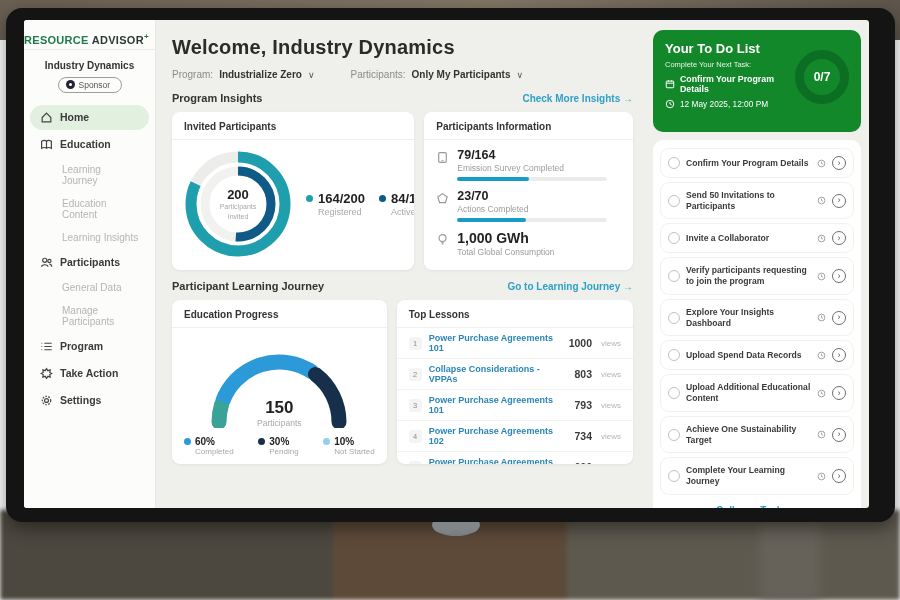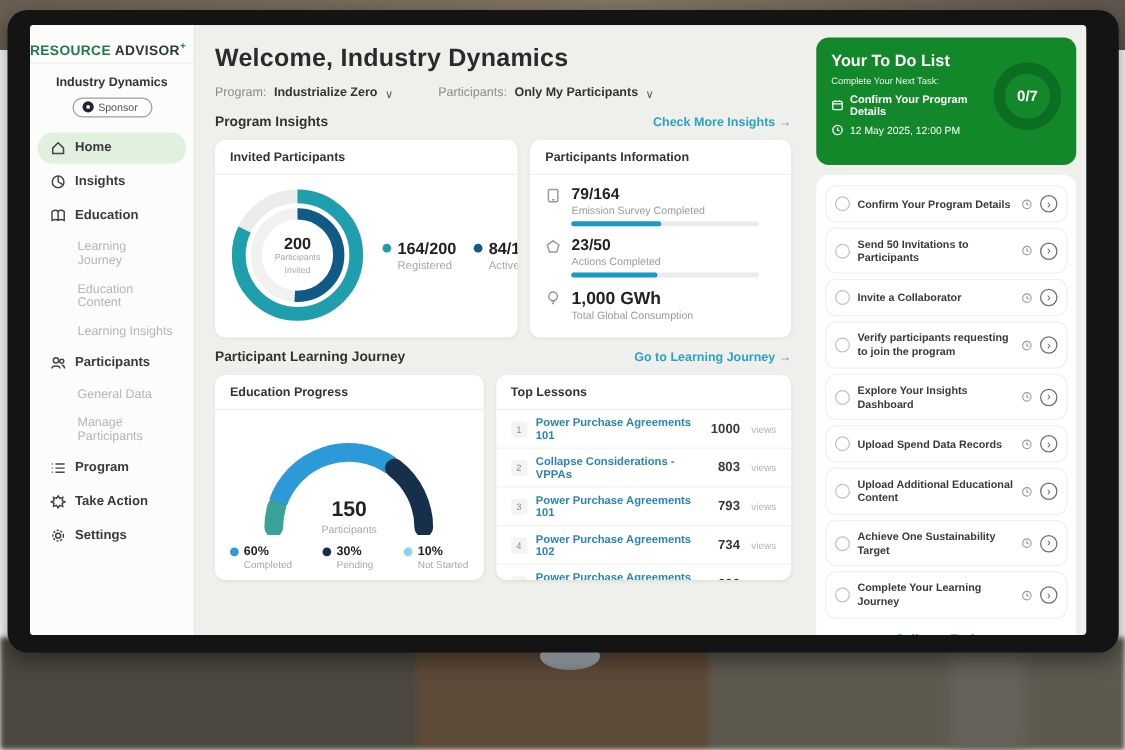--- a/index.html
+++ b/index.html
@@ -148,29 +148,20 @@
             <span class="s-icon">
               <svg viewBox="0 0 12 12">
                 <path d="M2 6 L6 2 L10 6 V10 H2 Z"></path>
               </svg>
             </span>
             <span>Home</span>
           </div>
           <div class="side-item ">
             <span class="s-icon">
               <svg viewBox="0 0 12 12">
-                <circle cx="6" cy="6" r="4.3"></circle>
-                <path d="M6 6 V1.7 M6 6 L9.5 8"></path>
-              </svg>
-            </span>
-            <span>Insights</span>
-          </div>
-          <div class="side-item ">
-            <span class="s-icon">
-              <svg viewBox="0 0 12 12">
                 <path d="M1.5 3 C3 2 5 2 6 3 C7 2 9 2 10.5 3 V9.5 C9 8.7 7 8.7 6 9.5 C5 8.7 3 8.7 1.5 9.5 Z M6 3 V9.5"></path>
               </svg>
             </span>
             <span>Education</span>
           </div>
           <div class="side-item sub">
             <span>Learning Journey</span>
           </div>
           <div class="side-item sub">
             <span>Education Content</span>
@@ -297,21 +288,21 @@
                   <div class="bar">
                     <i style="width:48%"></i>
                   </div>
                 </div>
               </div>
               <div class="stat">
                 <span class="ic"><svg viewBox="0 0 12 12">
                     <path d="M6 1.5 L10.3 4.6 L8.7 9.8 H3.3 L1.7 4.6 Z"></path>
                   </svg></span>
                 <div>
-                  <div class="val">23/50</div>
+                  <div class="val">23/70</div>
                   <div class="lab">Actions Completed</div>
                   <div class="bar">
                     <i style="width:46%"></i>
                   </div>
                 </div>
               </div>
               <div class="stat big">
                 <span class="ic"><svg viewBox="0 0 12 12">
                     <circle cx="6" cy="4.7" r="3.2"></circle>
                     <path d="M4.8 8.5 H7.2 M5.2 10 H6.8"></path>

